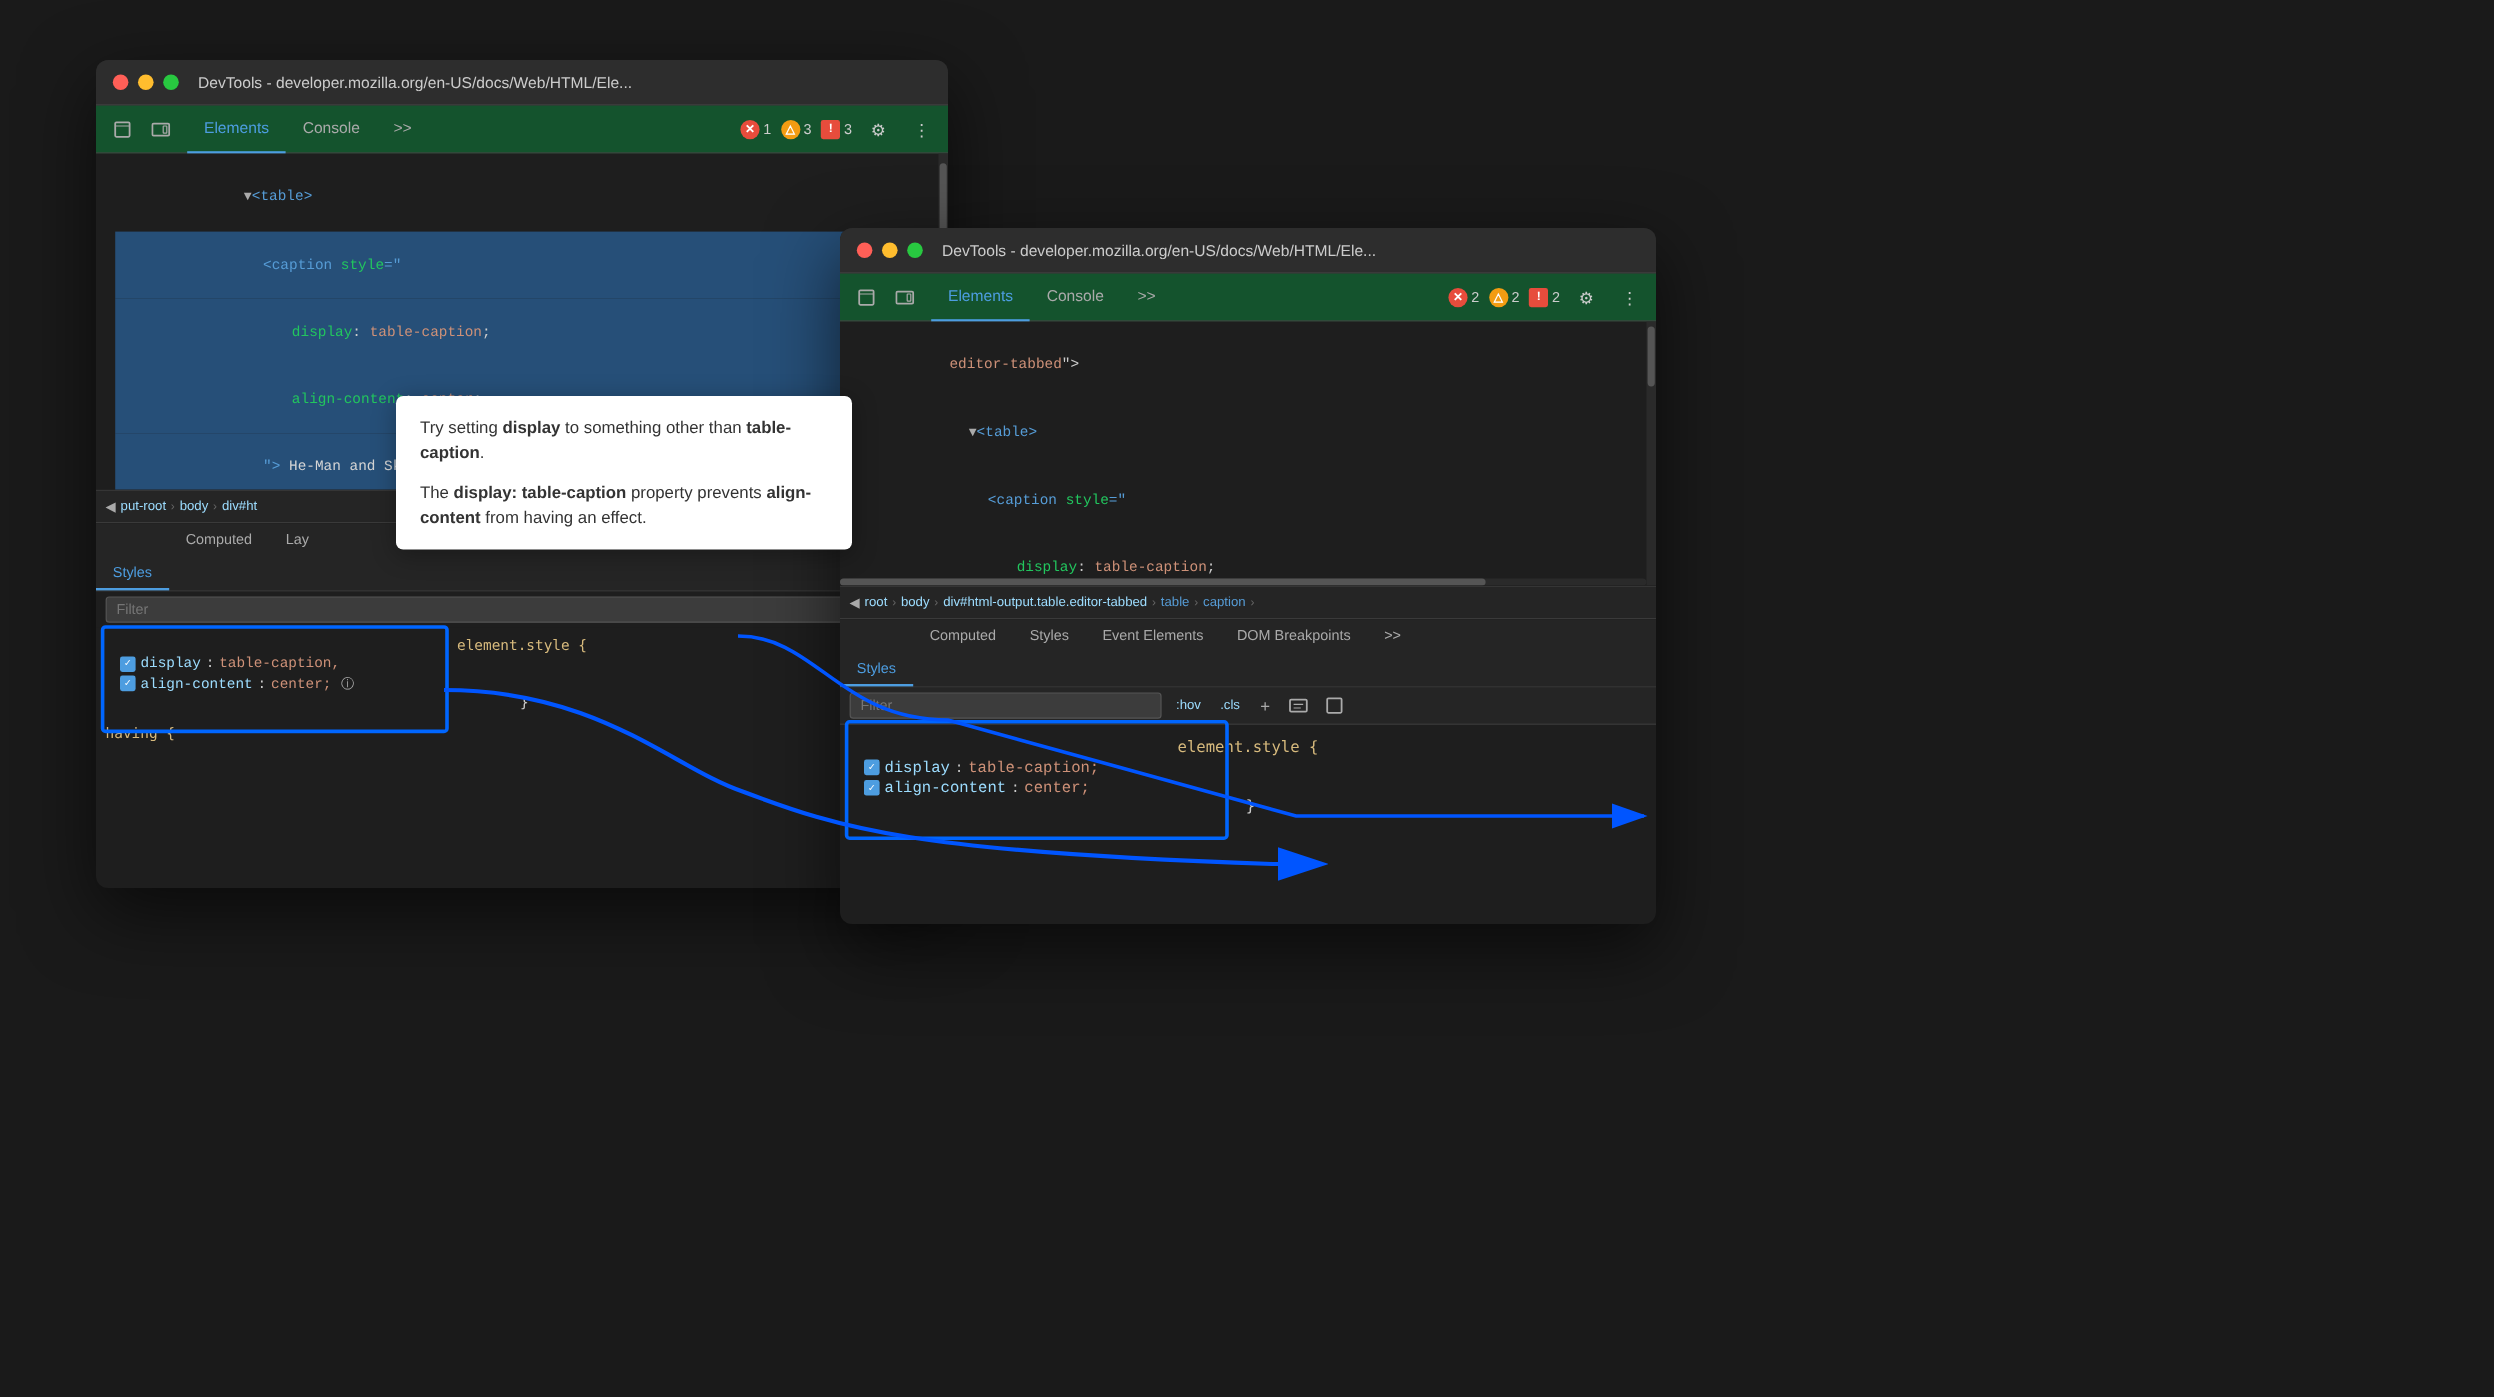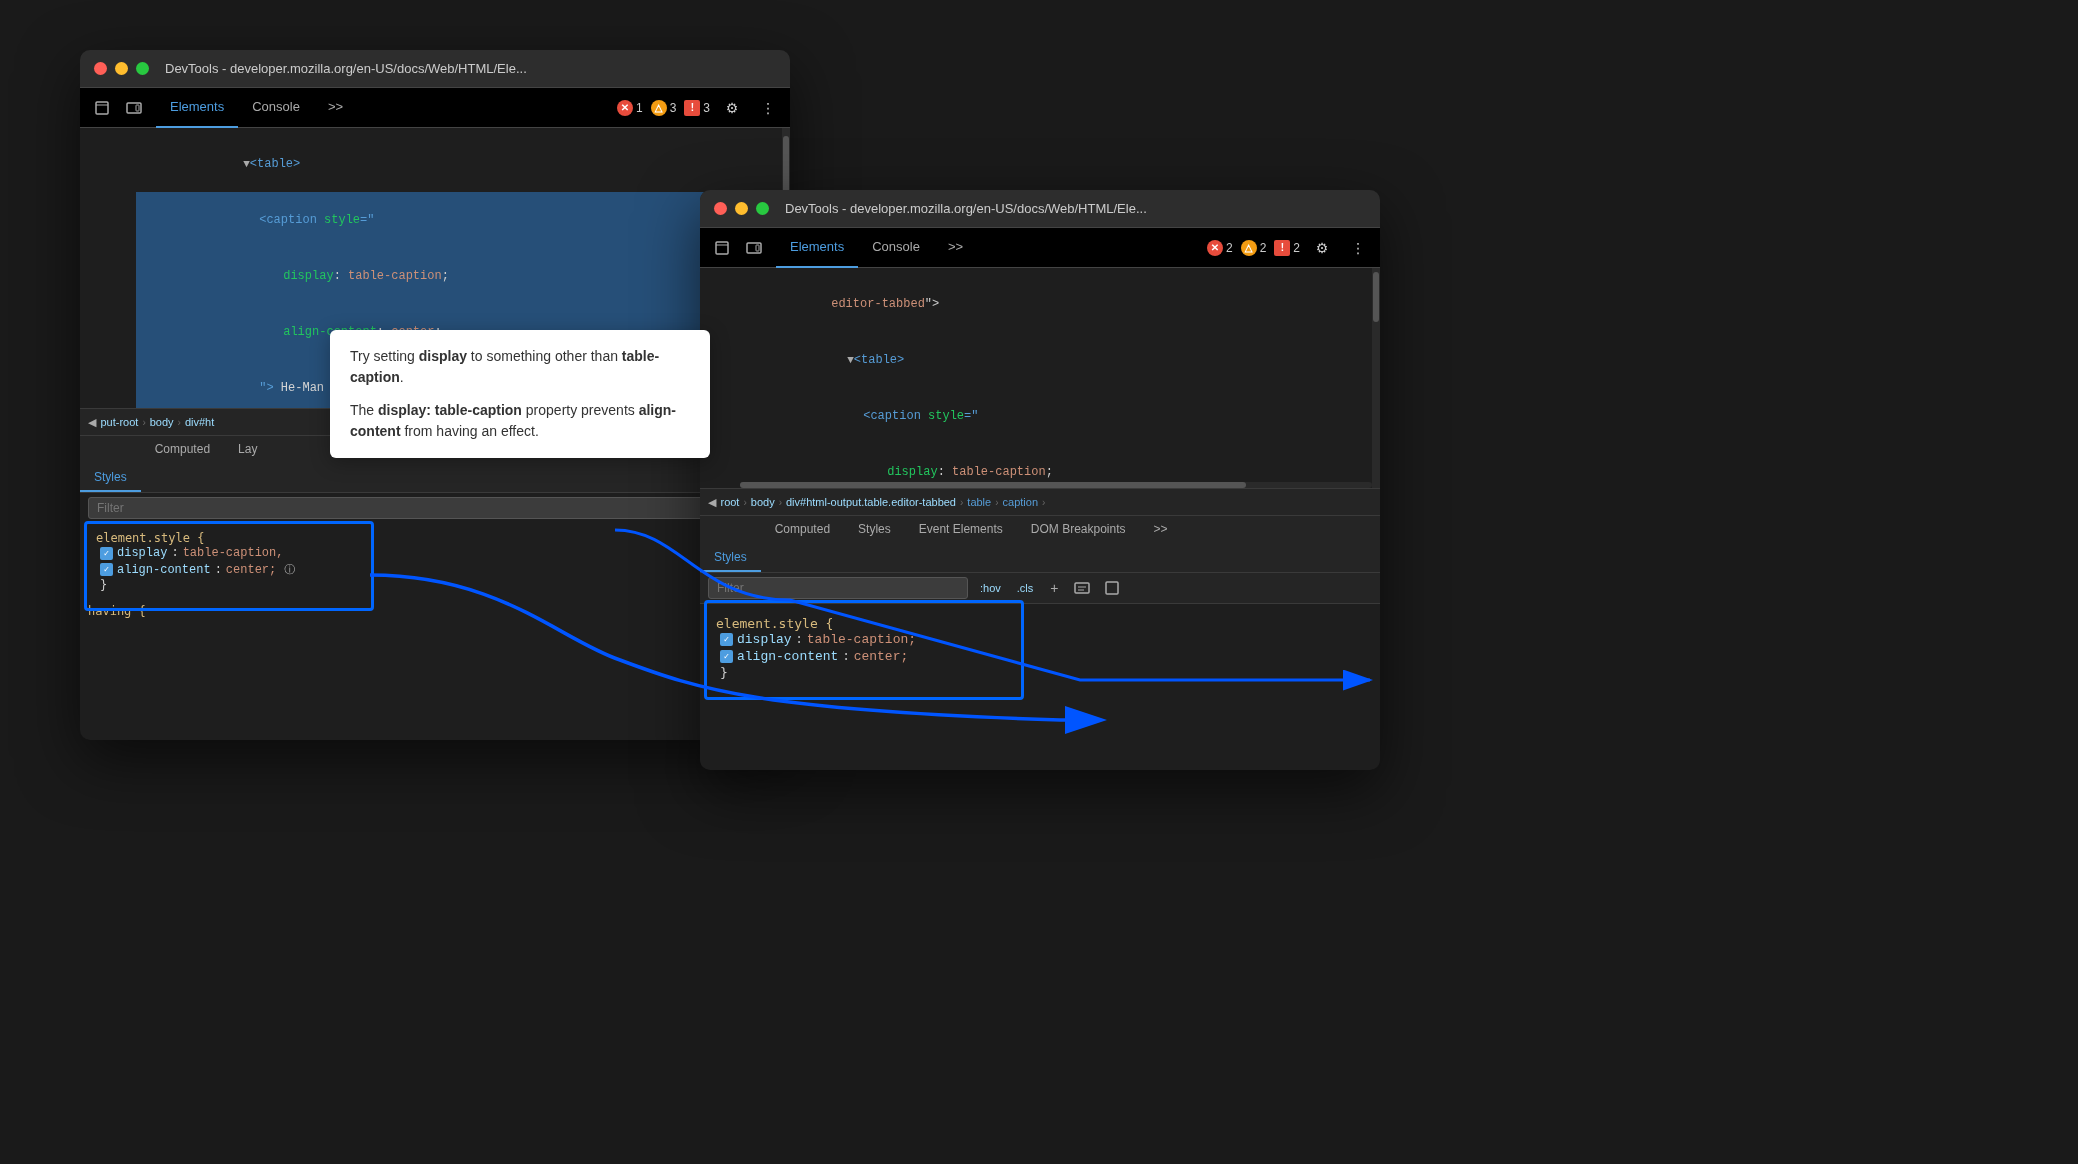--- a/index.html
+++ b/index.html
@@ -49,21 +49,21 @@
       font-size: 13px;
       color: #ccc;
       margin-left: 8px;
       white-space: nowrap;
       overflow: hidden;
       text-overflow: ellipsis;
     }
 
     
     .devtools-toolbar {
-      background: #000000;
+      background: #14532d;
       height: 40px;
       display: flex;
       align-items: center;
       padding: 0 8px;
       gap: 4px;
       border-bottom: 1px solid #444;
     }
 
     .toolbar-icon {
       width: 28px;
@@ -135,21 +135,20 @@
       color: #ccc;
     }
 
     
     .html-panel {
       background: #1e1e1e;
       padding: 8px 16px;
       font-family: 'Menlo', 'Monaco', 'Courier New', monospace;
       font-size: 12px;
       overflow: hidden;
-      margin-left: 40px;
     }
 
     .html-line {
       padding: 1px 16px;
       color: #ccc;
       white-space: pre;
       line-height: 18px;
     }
 
     .html-line.selected {
@@ -229,20 +228,21 @@
       padding: 3px 8px;
       font-size: 12px;
       color: #ccc;
       outline: none;
     }
 
     .css-rule {
       padding: 4px 8px;
       font-family: 'Menlo', 'Monaco', 'Courier New', monospace;
       font-size: 12px;
+      text-align: center;
     }
     .css-prop { color: #9cdcfe; }
     .css-value { color: #ce9178; }
     .css-colon { color: #ccc; }
 
     .css-property-line {
       display: flex;
       align-items: center;
       gap: 4px;
       padding: 1px 4px;

